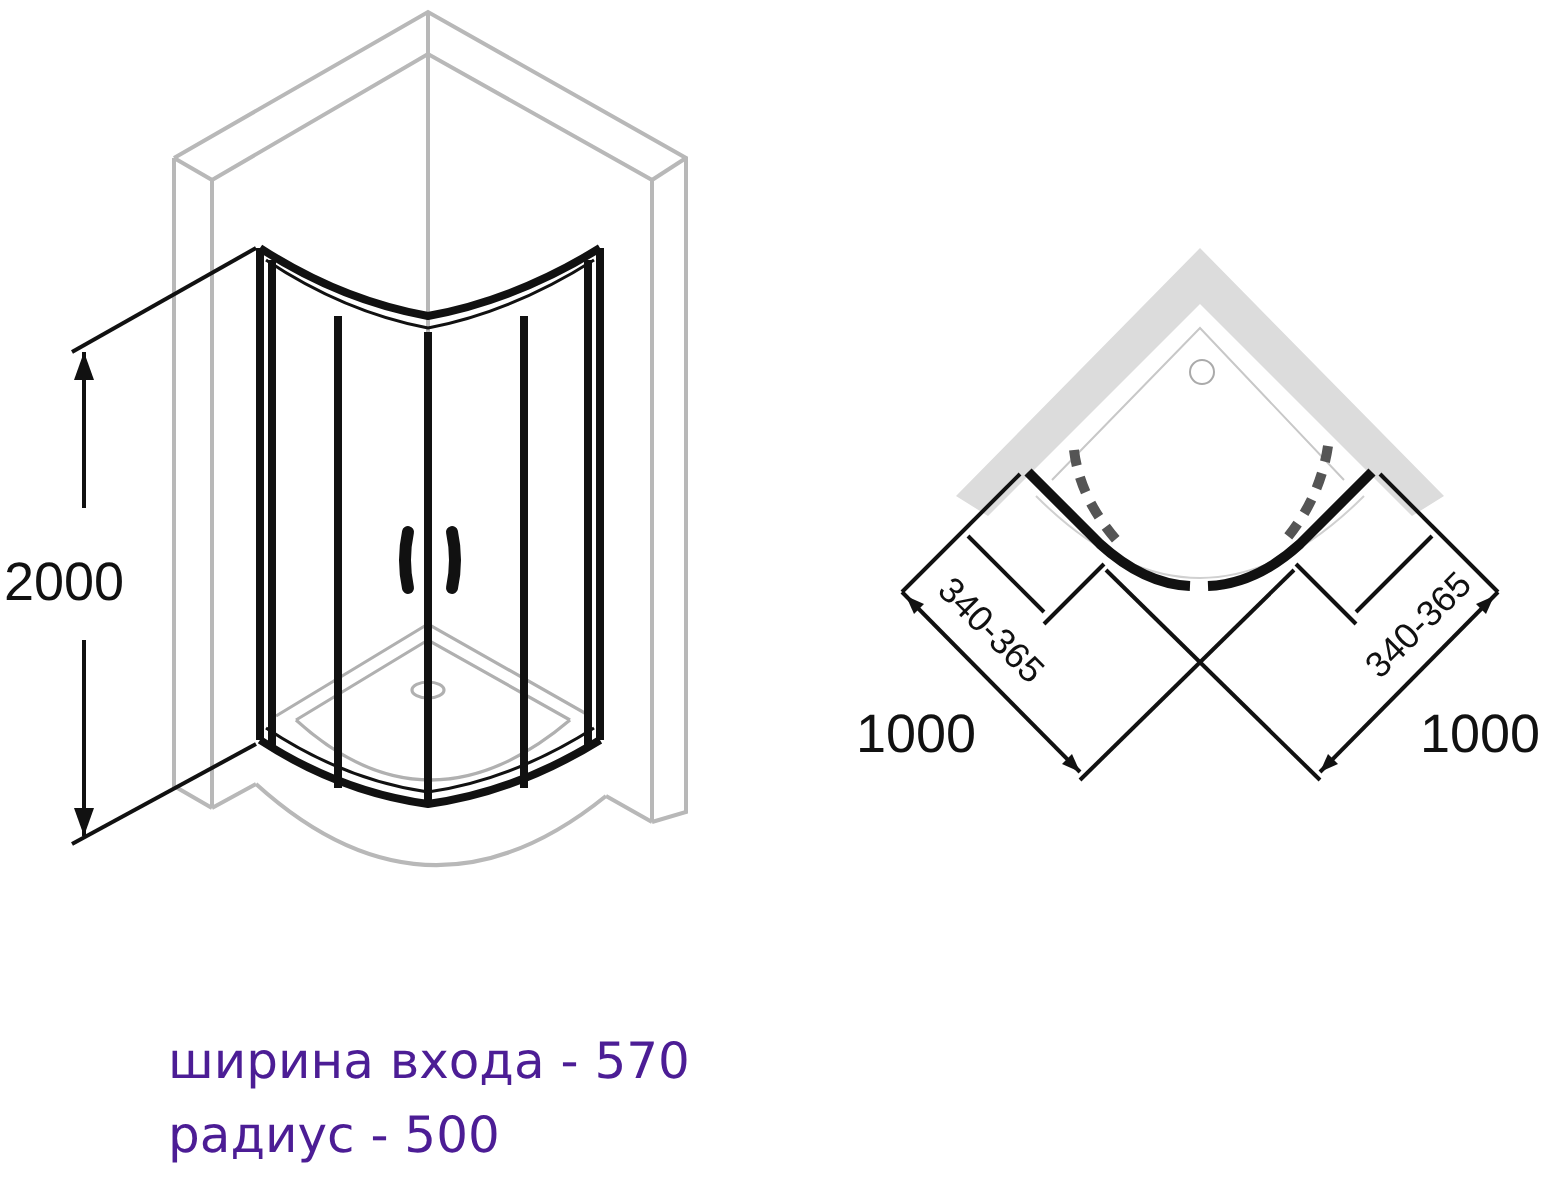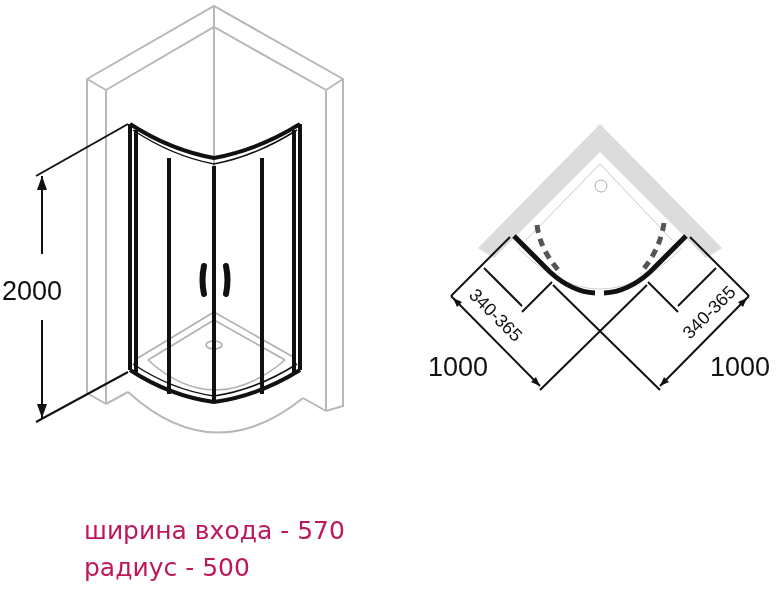--- a/index.html
+++ b/index.html
@@ -1,20 +1,20 @@
 <!DOCTYPE html>
 <html><head>
 <meta charset="utf-8">
 <style>
   html,body{margin:0;padding:0;background:#ffffff;}
   body{width:776px;height:592px;position:relative;overflow:hidden;font-family:"DejaVu Sans","Liberation Sans",sans-serif;}
   svg{position:absolute;left:0;top:0;}
   .dimtext{font-family:"Liberation Sans","DejaVu Sans",sans-serif;font-size:27px;fill:#111;}
   .smalltext{font-family:"Liberation Sans","DejaVu Sans",sans-serif;font-size:18px;fill:#111;}
-  .caption{position:absolute;left:84px;font-family:"DejaVu Sans",sans-serif;font-size:25px;color:#be185d;line-height:30px;white-space:nowrap;}
+  .caption{position:absolute;left:84px;font-family:"DejaVu Sans",sans-serif;font-size:25px;color:#4c1d95;line-height:30px;white-space:nowrap;}
 </style>
 </head>
 <body>
 
 <svg width="776" height="592" viewBox="0 0 776 592">
 
   <g>
 
     <g fill="none" stroke="#b8b8b8" stroke-width="2">
       <polyline points="87,79 214,6 343,79 343,406 326,411"></polyline>

